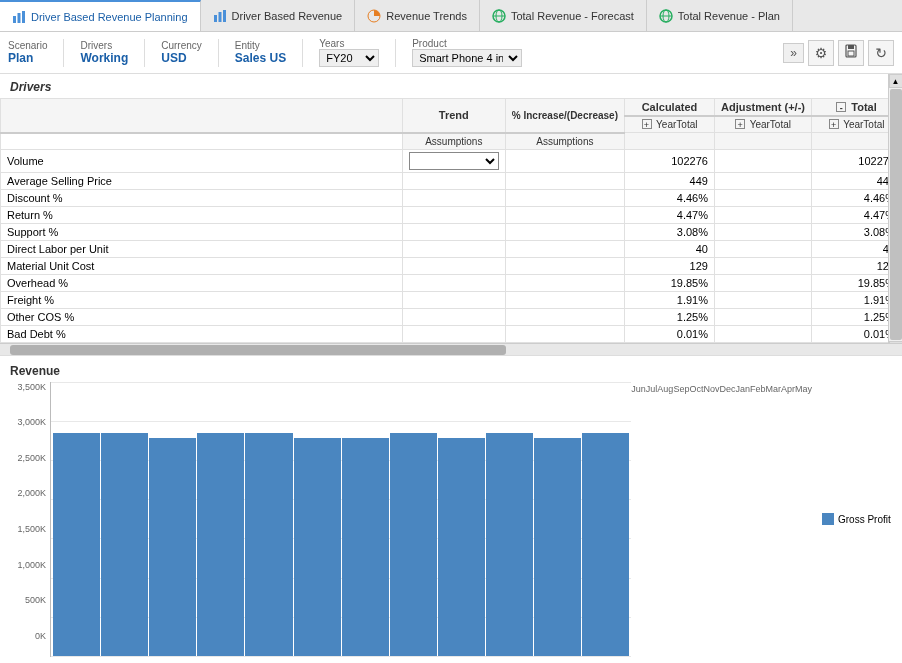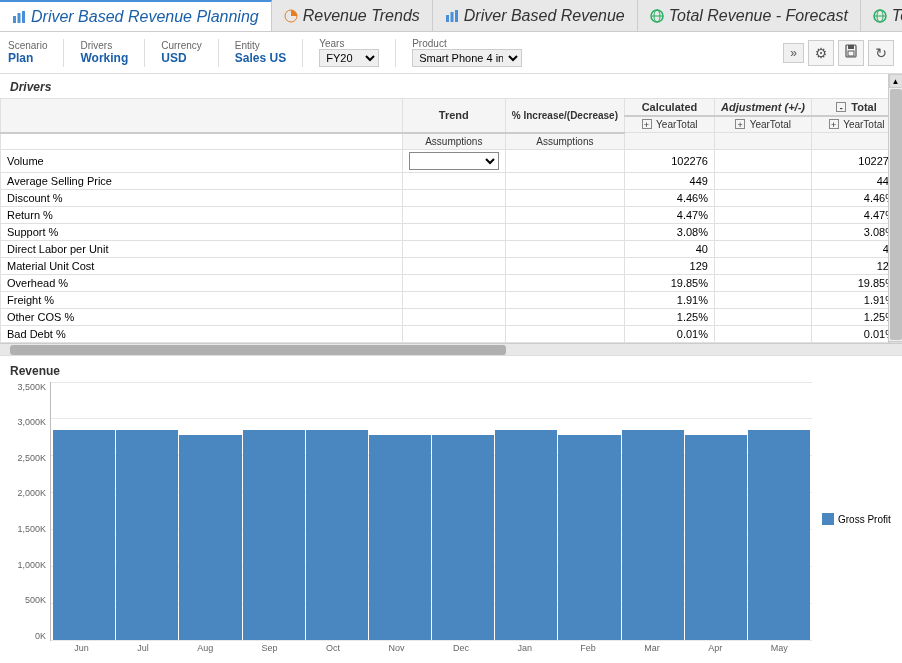--- a/index.html
+++ b/index.html
@@ -11,26 +11,25 @@
       background: #e8e8e8;
       border-bottom: 1px solid #ccc;
       height: 32px;
       align-items: stretch;
     }
     .nav-tab {
       display: flex;
       align-items: center;
       padding: 0 12px;
       cursor: pointer;
-      font-size: 16px;
+      font-size: 11px;
       color: #333;
       border-right: 1px solid #ccc;
       white-space: nowrap;
       gap: 5px;
-      font-style: italic;
     }
     .nav-tab.active {
       background: #fff;
       border-top: 2px solid #4a90d9;
       color: #1a5fa8;
     }
     .nav-tab .tab-icon {
       width: 14px; height: 14px;
       display: inline-flex; align-items: center; justify-content: center;
     }
@@ -126,21 +125,21 @@
     .drivers-table .num-cell {
       text-align: right;
     }
     .drivers-table .header-top th {
       font-weight: bold;
       border-bottom: 2px solid #ccc;
     }
     .col-trend { width: 100px; }
     .col-pct { width: 100px; }
     .col-calc { width: 90px; }
-    .col-adj { width: 90px; font-style: italic; }
+    .col-adj { width: 90px; }
     .col-total { width: 90px; }
     .col-label { min-width: 140px; }
 
     .expand-icon {
       display: inline-block;
       width: 10px; height: 10px;
       border: 1px solid #888;
       font-size: 9px;
       text-align: center;
       line-height: 10px;
@@ -244,35 +243,35 @@
           <rect x="1" y="6" width="3" height="7" fill="#4a90d9"></rect>
           <rect x="5.5" y="3" width="3" height="10" fill="#4a90d9"></rect>
           <rect x="10" y="1" width="3" height="12" fill="#4a90d9"></rect>
         </svg>
     </span>
     <span>Driver Based Revenue Planning</span>
   </div>
   <div class="nav-tab">
     <span class="tab-icon">
       <svg width="14" height="14" viewBox="0 0 14 14">
-          <circle cx="7" cy="7" r="6" fill="none" stroke="#e67e22" stroke-width="1"></circle>
-          <path d="M7 7 L7 1 A6 6 0 0 1 13 7 Z" fill="#e67e22"></path>
-        </svg>
-    </span>
-    <span>Revenue Trends</span>
-  </div>
-  <div class="nav-tab">
-    <span class="tab-icon">
-      <svg width="14" height="14" viewBox="0 0 14 14">
           <rect x="1" y="6" width="3" height="7" fill="#4a90d9"></rect>
           <rect x="5.5" y="3" width="3" height="10" fill="#4a90d9"></rect>
           <rect x="10" y="1" width="3" height="12" fill="#4a90d9"></rect>
         </svg>
     </span>
     <span>Driver Based Revenue</span>
+  </div>
+  <div class="nav-tab">
+    <span class="tab-icon">
+      <svg width="14" height="14" viewBox="0 0 14 14">
+          <circle cx="7" cy="7" r="6" fill="none" stroke="#e67e22" stroke-width="1"></circle>
+          <path d="M7 7 L7 1 A6 6 0 0 1 13 7 Z" fill="#e67e22"></path>
+        </svg>
+    </span>
+    <span>Revenue Trends</span>
   </div>
   <div class="nav-tab">
     <span class="tab-icon">
       <svg width="14" height="14" viewBox="0 0 14 14">
           <circle cx="7" cy="7" r="6" fill="none" stroke="#27ae60" stroke-width="1.5"></circle>
           <ellipse cx="7" cy="7" rx="3" ry="6" fill="none" stroke="#27ae60" stroke-width="1"></ellipse>
           <line x1="1" y1="7" x2="13" y2="7" stroke="#27ae60" stroke-width="1"></line>
         </svg>
     </span>
     <span>Total Revenue - Forecast</span>
@@ -501,21 +500,21 @@
           <span>3,500K</span>
           <span>3,000K</span>
           <span>2,500K</span>
           <span>2,000K</span>
           <span>1,500K</span>
           <span>1,000K</span>
           <span>500K</span>
           <span>0K</span>
         </div>
 
-        <div style="flex:1; display:flex; flex-direction:column;">
+        <div style="flex:1; display:flex; flex-direction:row;">
           <div style="flex:1; position:relative; border-left:1px solid #bbb; border-bottom:1px solid #bbb;" id="chart-plot-area">
 
           <div style="position: absolute; left: 0px; right: 0px; top: 0%; border-top: 1px solid rgb(232, 232, 232);"></div>
               <div style="position: absolute; left: 0px; right: 0px; top: 14.2857%; border-top: 1px solid rgb(232, 232, 232);"></div>
               <div style="position: absolute; left: 0px; right: 0px; top: 28.5714%; border-top: 1px solid rgb(232, 232, 232);"></div>
               <div style="position: absolute; left: 0px; right: 0px; top: 42.8571%; border-top: 1px solid rgb(232, 232, 232);"></div>
               <div style="position: absolute; left: 0px; right: 0px; top: 57.1429%; border-top: 1px solid rgb(232, 232, 232);"></div>
               <div style="position: absolute; left: 0px; right: 0px; top: 71.4286%; border-top: 1px solid rgb(232, 232, 232);"></div>
               <div style="position: absolute; left: 0px; right: 0px; top: 85.7143%; border-top: 1px solid rgb(232, 232, 232);"></div>
               <div style="position: absolute; left: 0px; right: 0px; top: 100%; border-top: 1px solid rgb(232, 232, 232);"></div>

